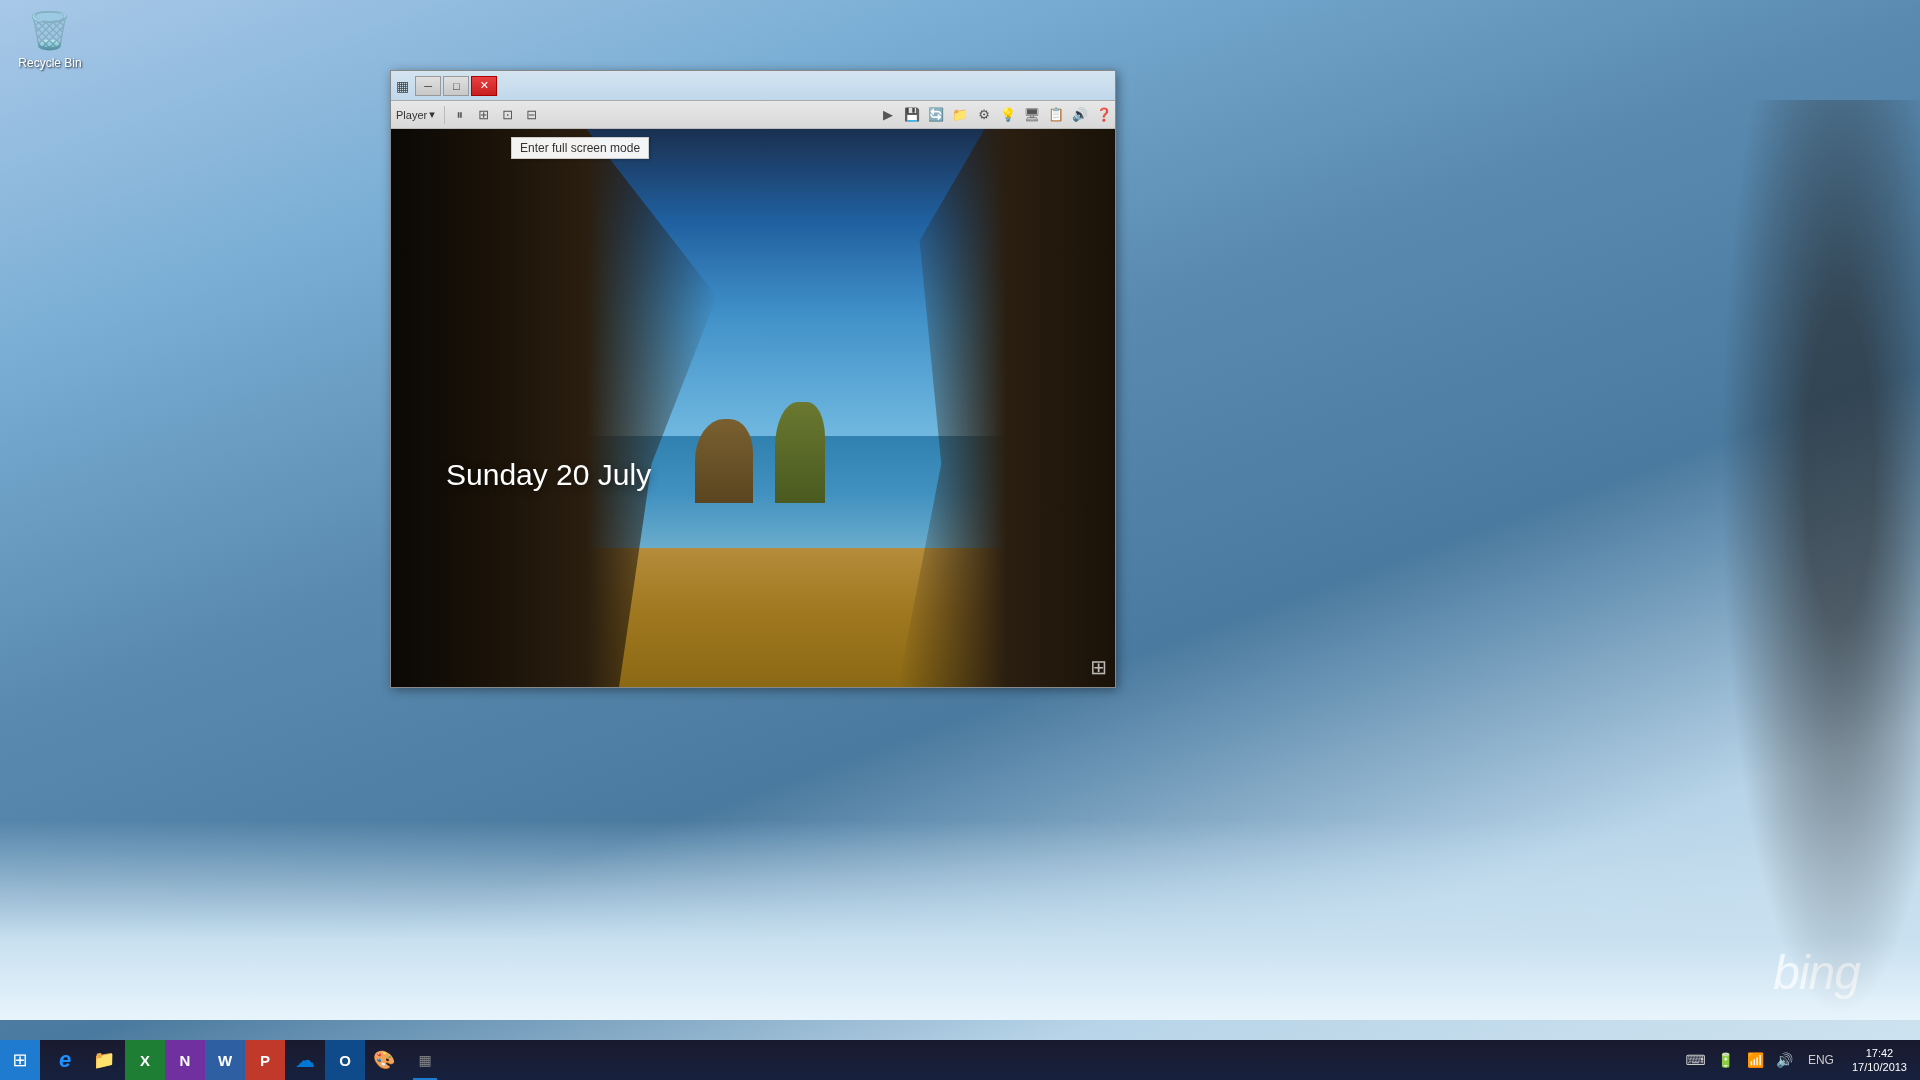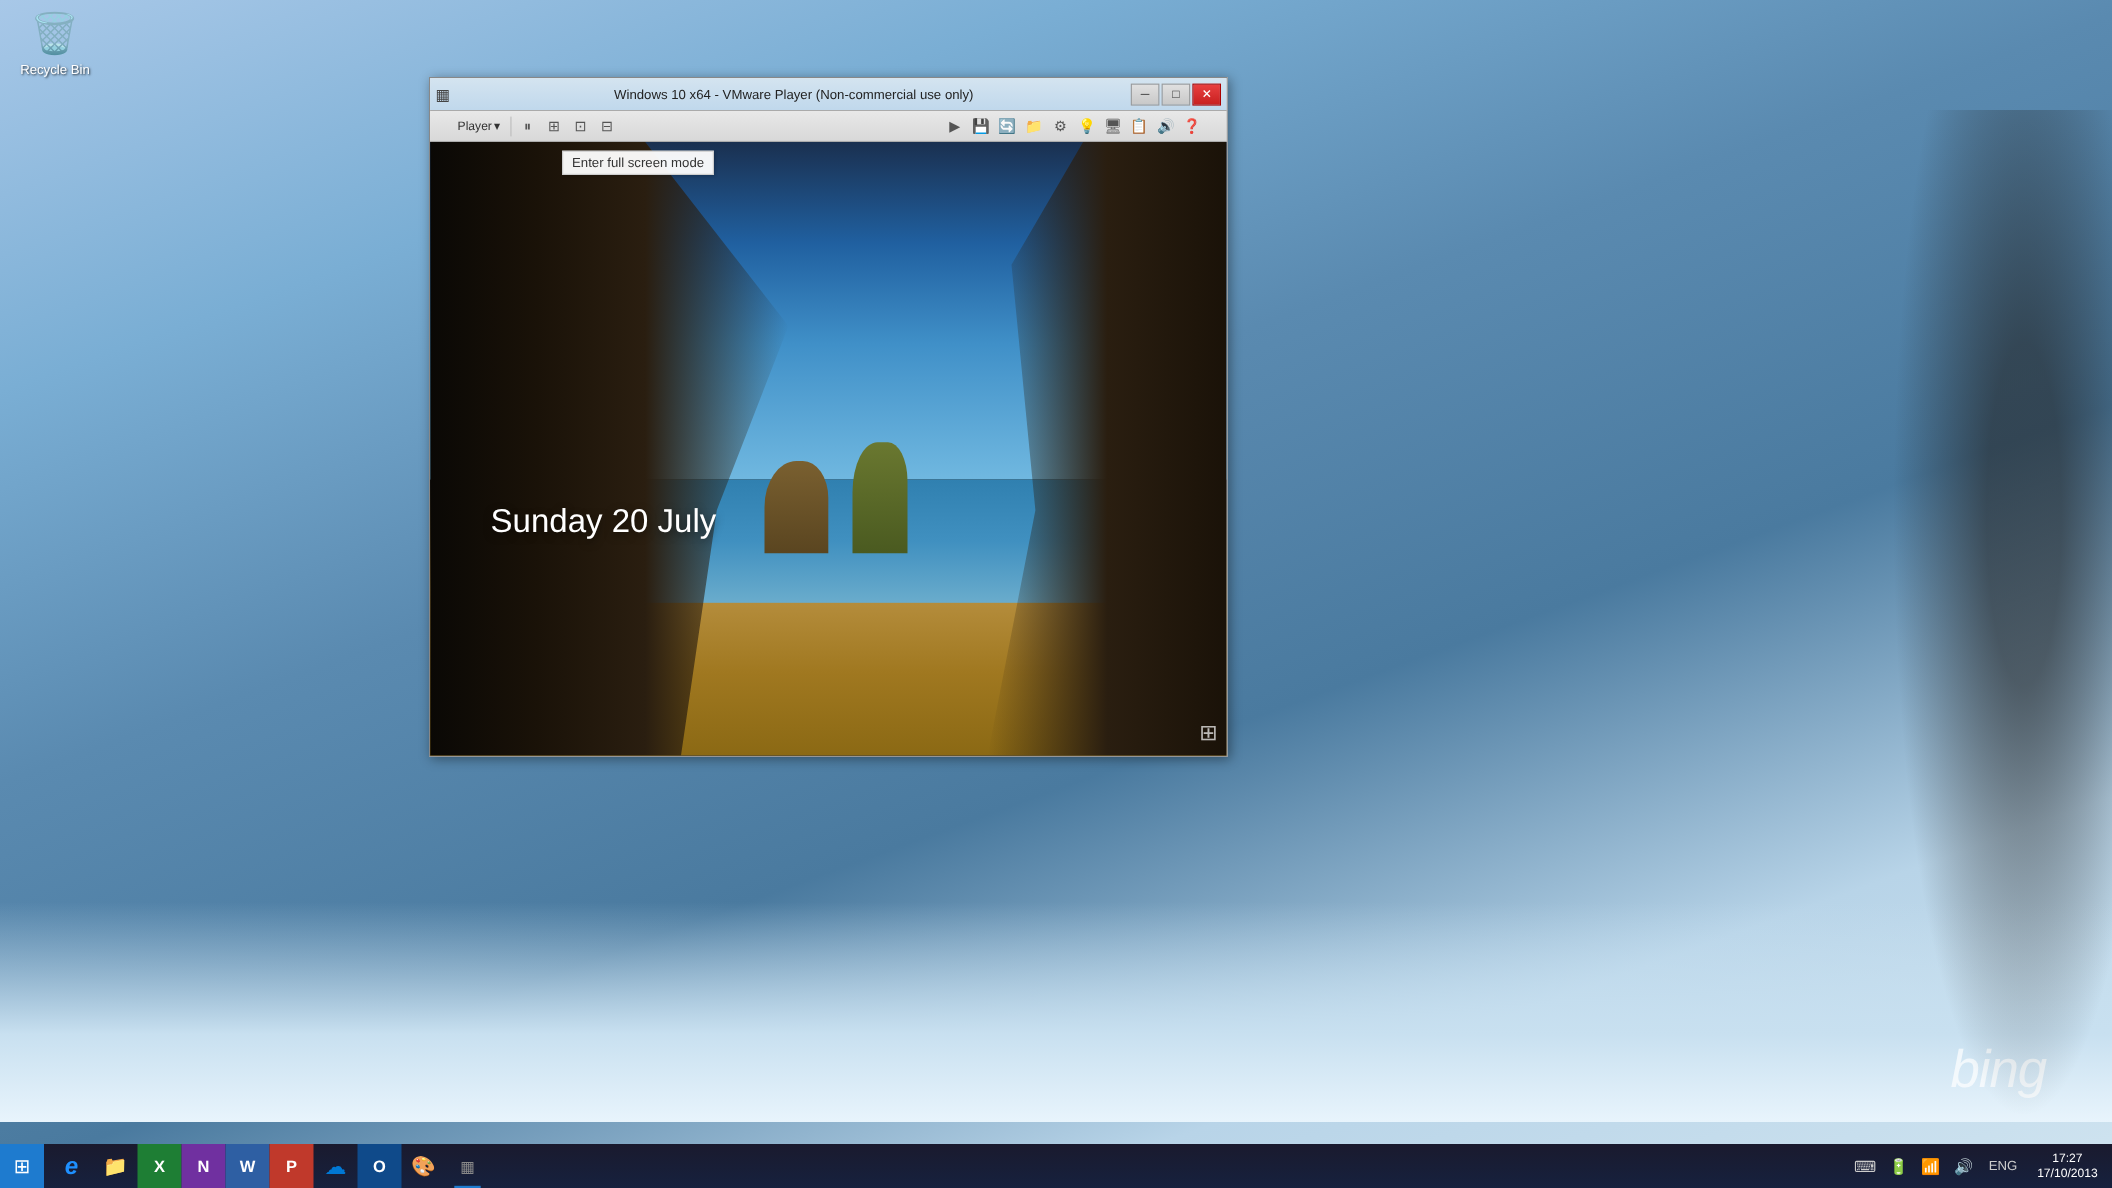--- a/index.html
+++ b/index.html
@@ -219,21 +219,21 @@
       border-color: #a00;
     }
 
     
     .vmware-toolbar {
       height: 28px;
       background: linear-gradient(to bottom, #e8e8e8, #d8d8d8);
       border-bottom: 1px solid #bbb;
       display: flex;
       align-items: center;
-      padding: 0 20px;
+      padding: 0 0;
       gap: 2px;
     }
 
     .toolbar-btn {
       height: 22px;
       display: flex;
       align-items: center;
       padding: 0 4px;
       font-size: 11px;
       cursor: pointer;
@@ -428,21 +428,20 @@
 
 <div class="desktop-icon">
   <div class="desktop-icon-img">🗑️</div>
   <div class="desktop-icon-label">Recycle Bin</div>
 </div>
 
 <div class="vmware-window">
 
   <div class="vmware-titlebar">
     <span class="vmware-title-icon">▦</span>
-    <span class="vmware-title-text">Windows 10 x64 - VMware Player (Non-commercial use only)</span>
     <div class="vmware-controls">
       <div class="wm-btn">─</div>
       <div class="wm-btn">□</div>
       <div class="wm-btn close">✕</div>
     </div>
   </div>
 
   <div class="vmware-toolbar">
     <div class="toolbar-btn">
       <span>Player</span>
@@ -516,18 +515,18 @@
 
   </div>
 
   <div class="taskbar-tray">
     <span class="tray-icon">⌨</span>
     <span class="tray-icon">🔋</span>
     <span class="tray-icon">📶</span>
     <span class="tray-icon">🔊</span>
     <span class="taskbar-lang">ENG</span>
     <div class="taskbar-clock">
-      <span>17:27</span>
+      <span>17:42</span>
       <span>17/10/2013</span>
     </div>
   </div>
 
 </div>
 
 </body></html>

